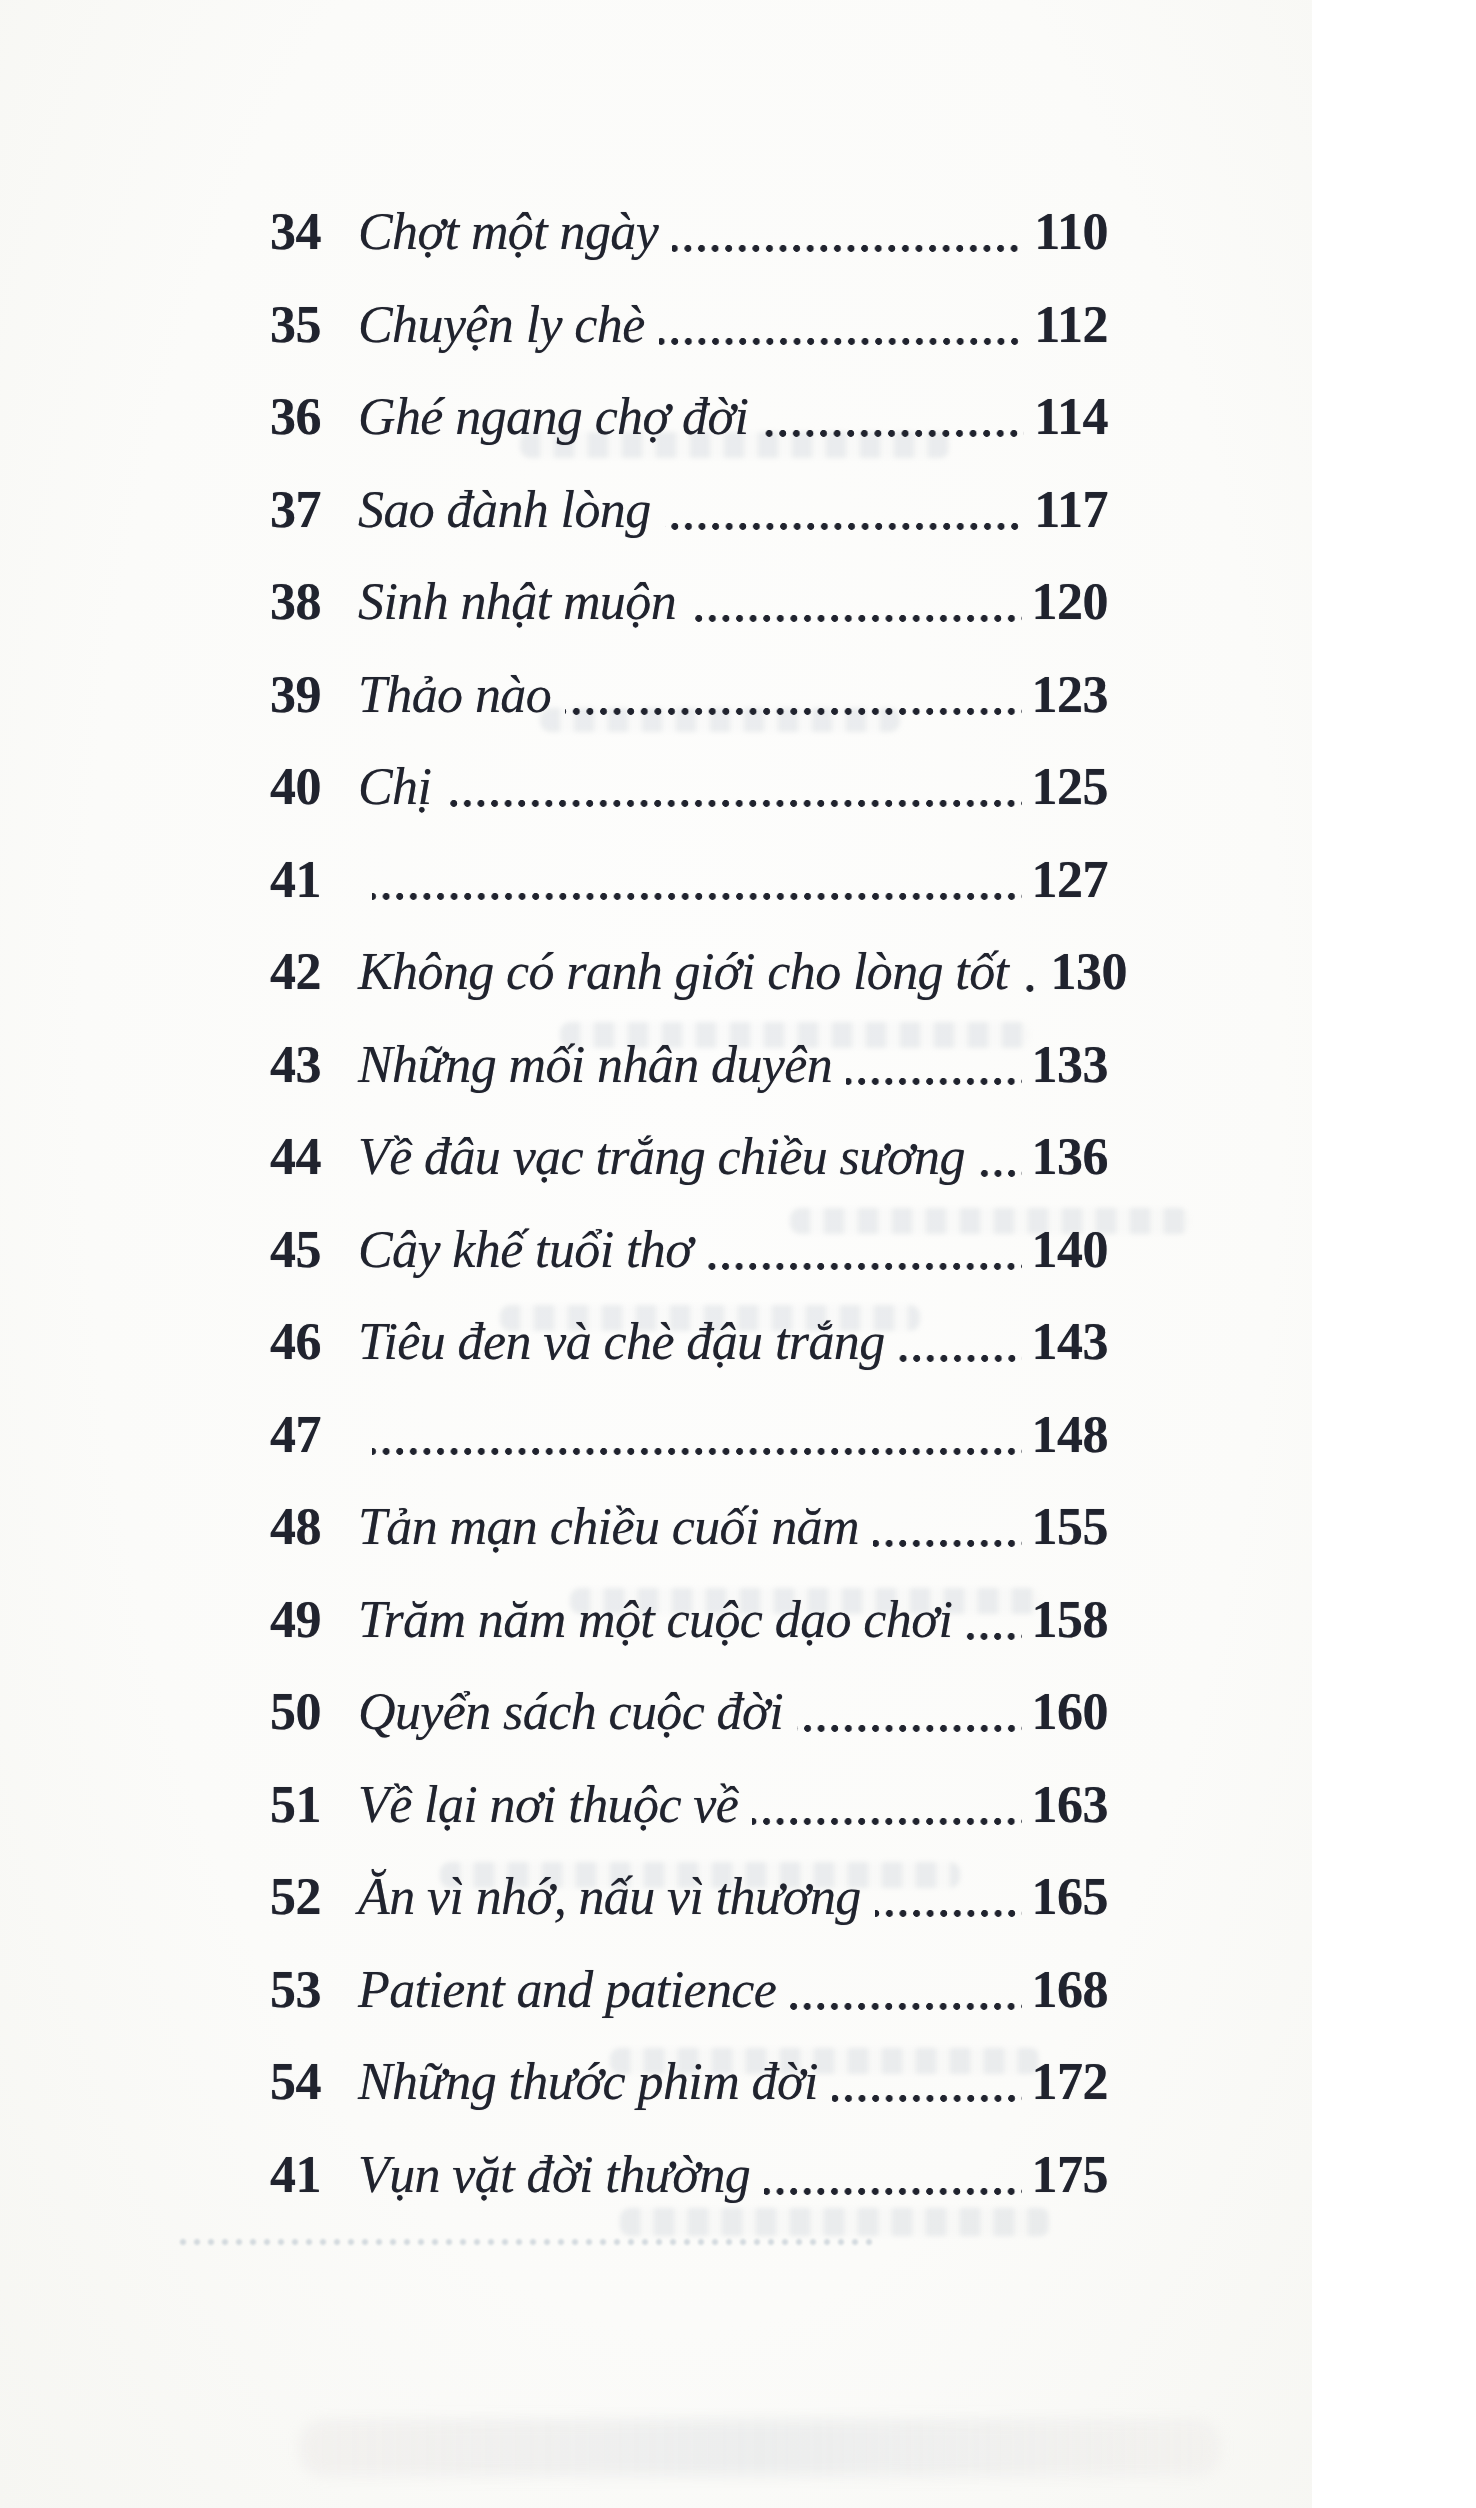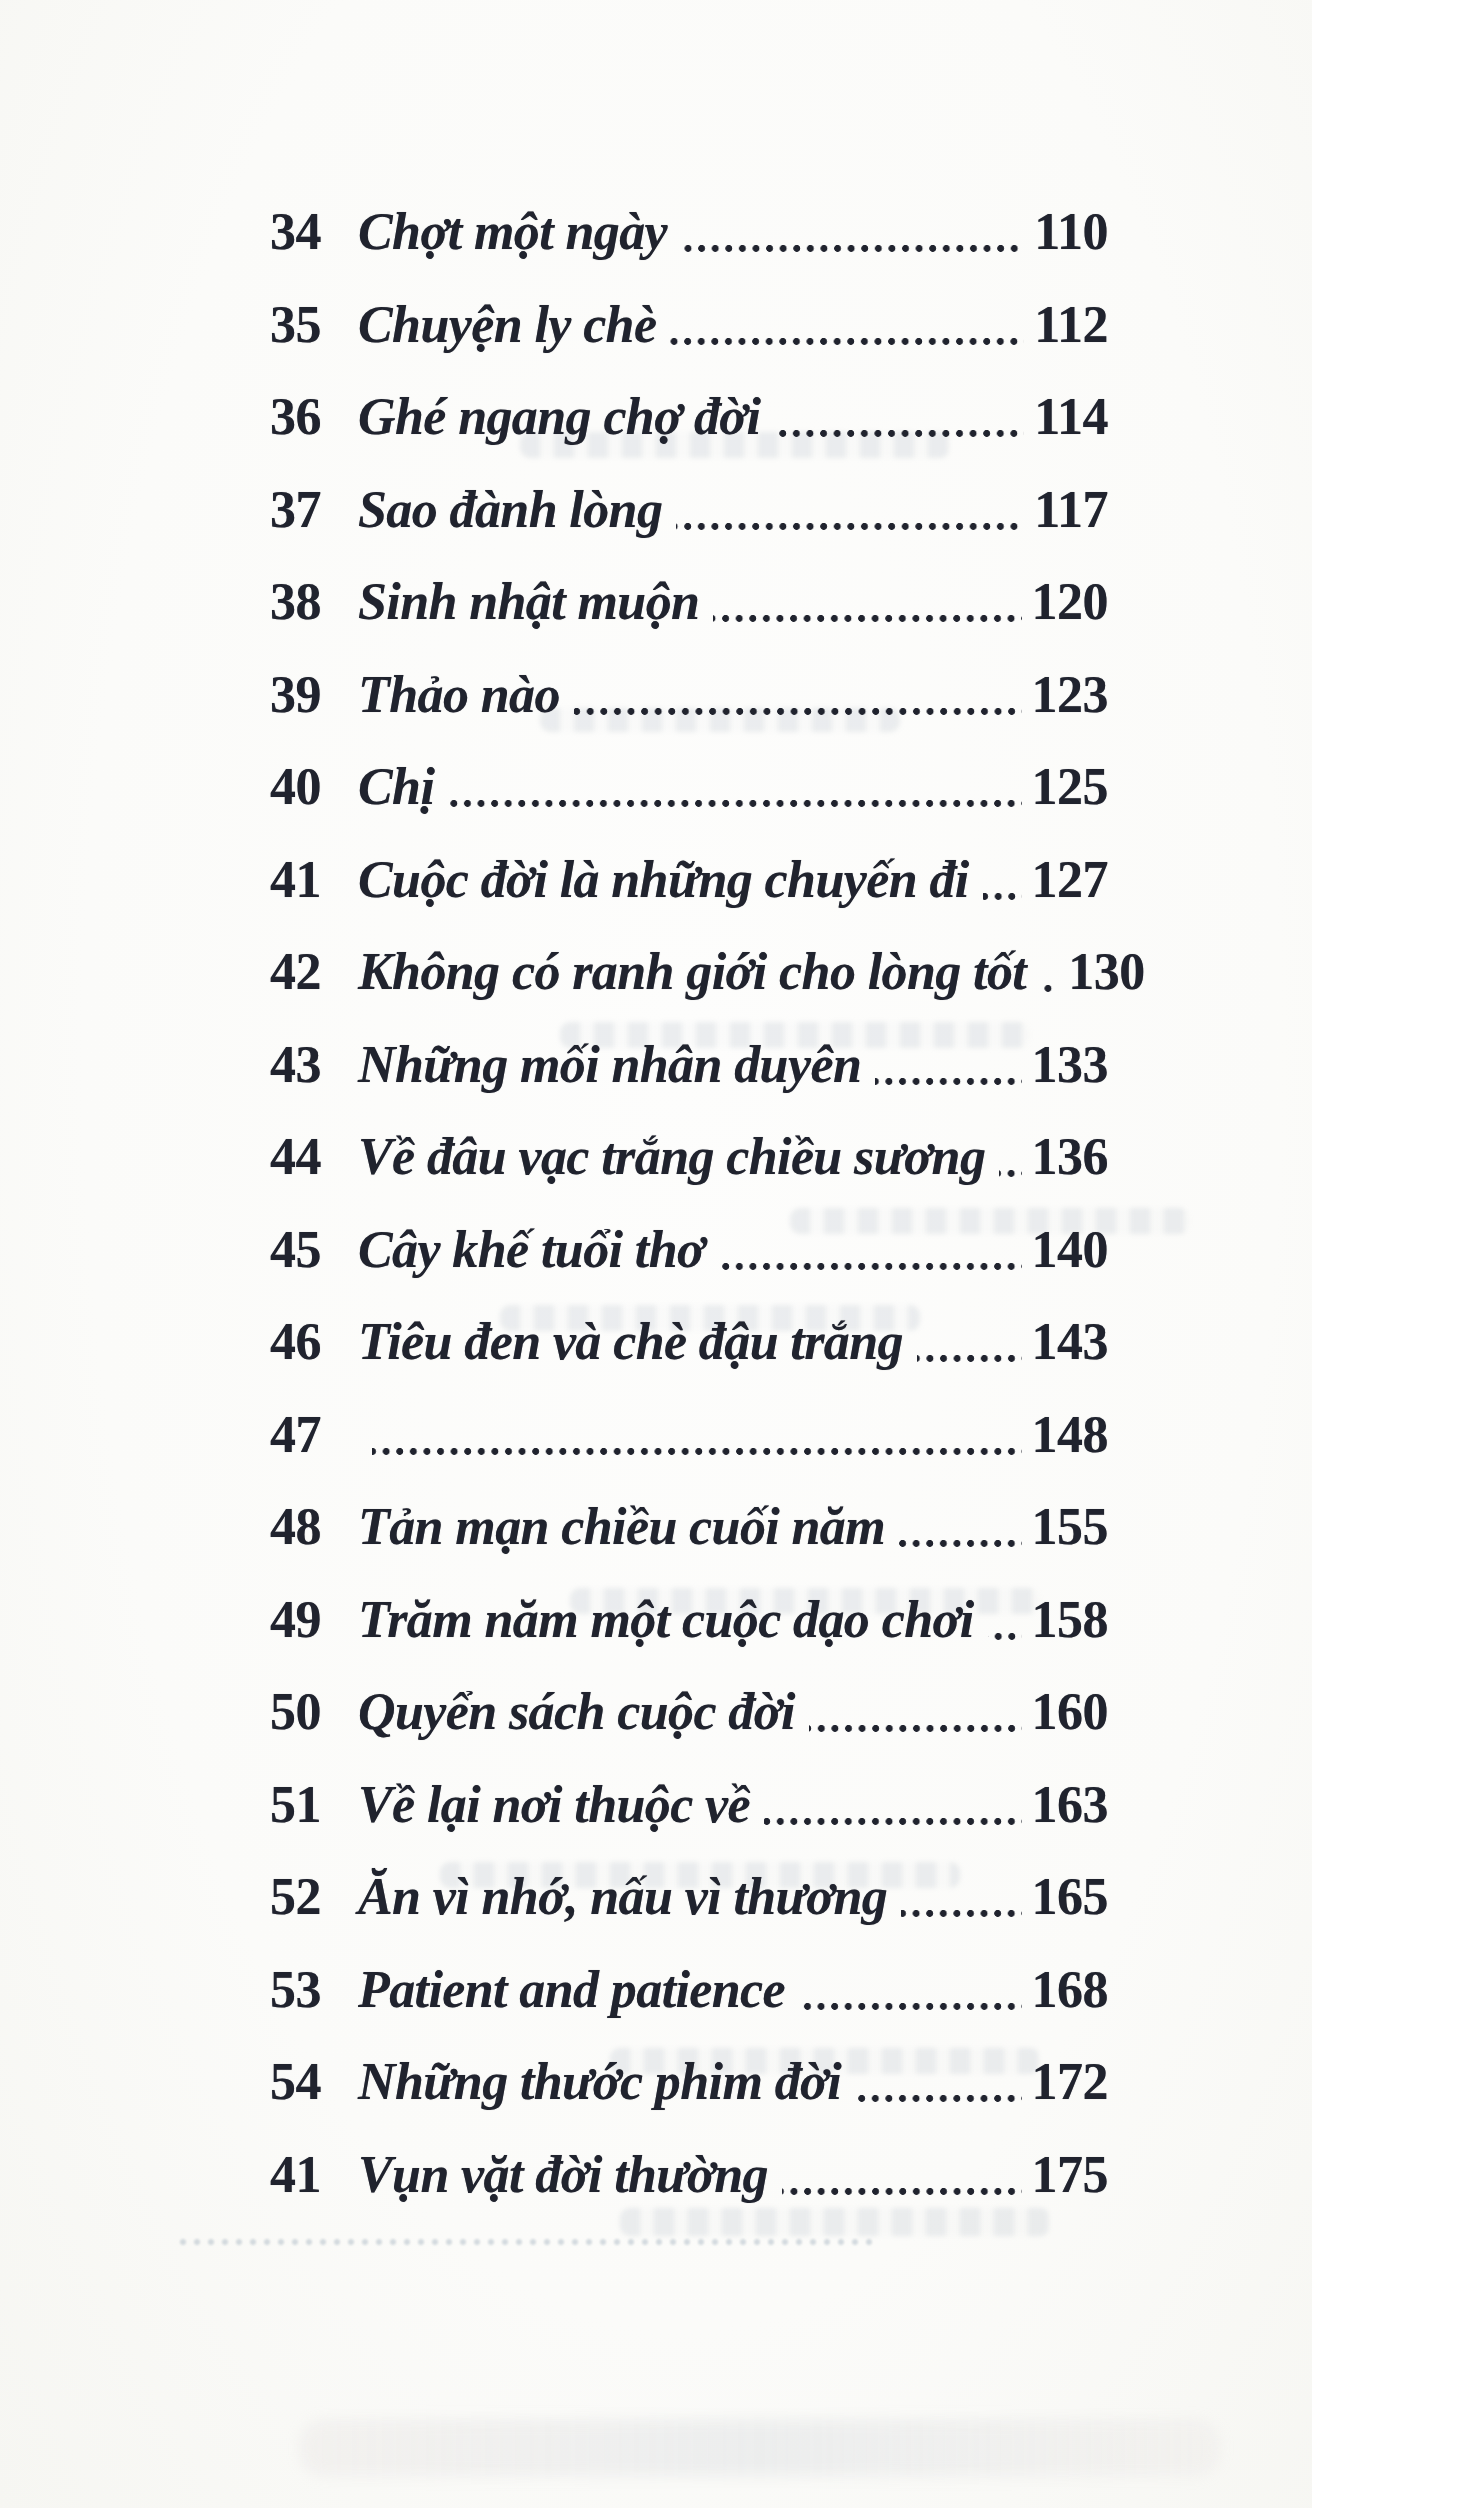--- a/index.html
+++ b/index.html
@@ -26,21 +26,21 @@
     display:flex;align-items:baseline;height:92.5px;
     font-size:52px;
     text-shadow:0 0 0.7px rgba(32,35,46,0.55);
   }
   .toc-row .num{
     width:88px;flex:0 0 88px;
     font-weight:700;font-style:normal;
     line-height:92.5px;letter-spacing:-0.5px;
   }
   .toc-row .title{
-    font-weight:700;font-style:italic;white-space:nowrap;
+    font-weight:400;font-style:italic;white-space:nowrap;
     line-height:92.5px;letter-spacing:-0.6px;
   }
   .toc-row .leader{
     flex:1 1 auto;min-width:18px;height:10px;
     margin:0 10px 0 14px;
     background-image:radial-gradient(circle at 3.6px 6.4px, var(--ink) 3.1px, rgba(0,0,0,0) 3.8px);
     background-size:13.6px 10px;
     background-repeat:repeat-x;
     background-position:right 0 bottom 0;
     transform:translateY(3px);
@@ -129,21 +129,20 @@
 
     <div class="toc-row">
       <span class="num">40</span>
       <span class="title">Chị</span>
       <span class="leader"></span>
       <span class="pageno">125</span>
     </div>
 
     <div class="toc-row">
       <span class="num">41</span>
-      <span class="title">Cuộc đời là những chuyến đi</span>
       <span class="leader"></span>
       <span class="pageno">127</span>
     </div>
 
     <div class="toc-row">
       <span class="num">42</span>
       <span class="title">Không có ranh giới cho lòng tốt</span>
       <span class="leader"></span>
       <span class="pageno">130</span>
     </div>

